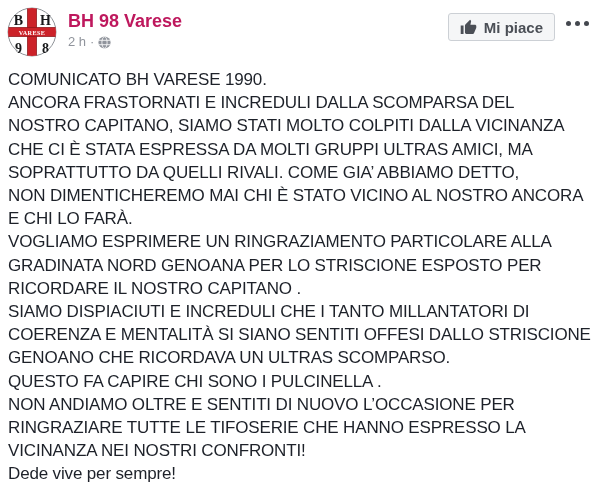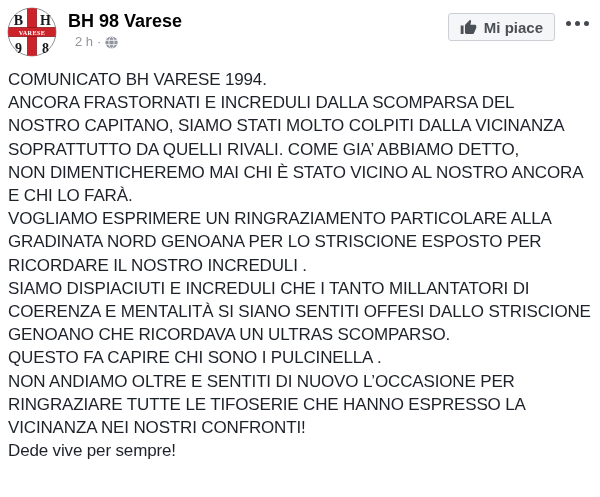--- a/index.html
+++ b/index.html
@@ -22,36 +22,36 @@
     width: 50px; height: 50px;
     border-radius: 50%;
     overflow: hidden;
     cursor: pointer;
   }
   .header-info {
     position: absolute;
     left: 68px; top: 11px;
   }
   .page-name {
-    color: #000000;
+    color: #be185d;
     font-size: 18px;
     font-weight: bold;
     line-height: 21px;
     cursor: pointer;
   }
   .post-meta {
     margin-top: 2px;
     color: #90949c;
     font-size: 13px;
     line-height: 16px;
     display: flex;
     align-items: center;
     gap: 4px;
   }
-  .post-meta .ts { cursor: pointer; margin-left: 7px; }
+  .post-meta .ts { cursor: pointer; }
   .globe-wrap { display: inline-flex; align-items: center; }
   .header-actions {
     position: absolute;
     top: 13px; right: 11px;
     display: flex;
     align-items: flex-start;
   }
   .like-btn {
     display: inline-flex;
     align-items: center;
@@ -146,29 +146,30 @@
       <div class="more-btn">
         <span class="dot"></span>
         <span class="dot"></span>
         <span class="dot"></span>
       </div>
     </div>
 
   </div>
 
   <div class="post-body">
-      <div class="post-line">COMUNICATO BH VARESE 1994.</div>
+      <div class="post-line">COMUNICATO BH VARESE 1990.</div>
       <div class="post-line">ANCORA FRASTORNATI E INCREDULI DALLA SCOMPARSA DEL</div>
       <div class="post-line">NOSTRO CAPITANO, SIAMO STATI MOLTO COLPITI DALLA VICINANZA</div>
+      <div class="post-line">CHE CI È STATA ESPRESSA DA MOLTI GRUPPI ULTRAS AMICI, MA</div>
       <div class="post-line">SOPRATTUTTO DA QUELLI RIVALI. COME GIA’ ABBIAMO DETTO,</div>
       <div class="post-line">NON DIMENTICHEREMO MAI CHI È STATO VICINO AL NOSTRO ANCORA</div>
       <div class="post-line">E CHI LO FARÀ.</div>
       <div class="post-line">VOGLIAMO ESPRIMERE UN RINGRAZIAMENTO PARTICOLARE ALLA</div>
       <div class="post-line">GRADINATA NORD GENOANA PER LO STRISCIONE ESPOSTO PER</div>
-      <div class="post-line">RICORDARE IL NOSTRO INCREDULI .</div>
+      <div class="post-line">RICORDARE IL NOSTRO CAPITANO .</div>
       <div class="post-line">SIAMO DISPIACIUTI E INCREDULI CHE I TANTO MILLANTATORI DI</div>
       <div class="post-line">COERENZA E MENTALITÀ SI SIANO SENTITI OFFESI DALLO STRISCIONE</div>
       <div class="post-line">GENOANO CHE RICORDAVA UN ULTRAS SCOMPARSO.</div>
       <div class="post-line">QUESTO FA CAPIRE CHI SONO I PULCINELLA .</div>
       <div class="post-line">NON ANDIAMO OLTRE E SENTITI DI NUOVO L’OCCASIONE PER</div>
       <div class="post-line">RINGRAZIARE TUTTE LE TIFOSERIE CHE HANNO ESPRESSO LA</div>
       <div class="post-line">VICINANZA NEI NOSTRI CONFRONTI!</div>
       <div class="post-line">Dede vive per sempre!</div>
     </div>
 

